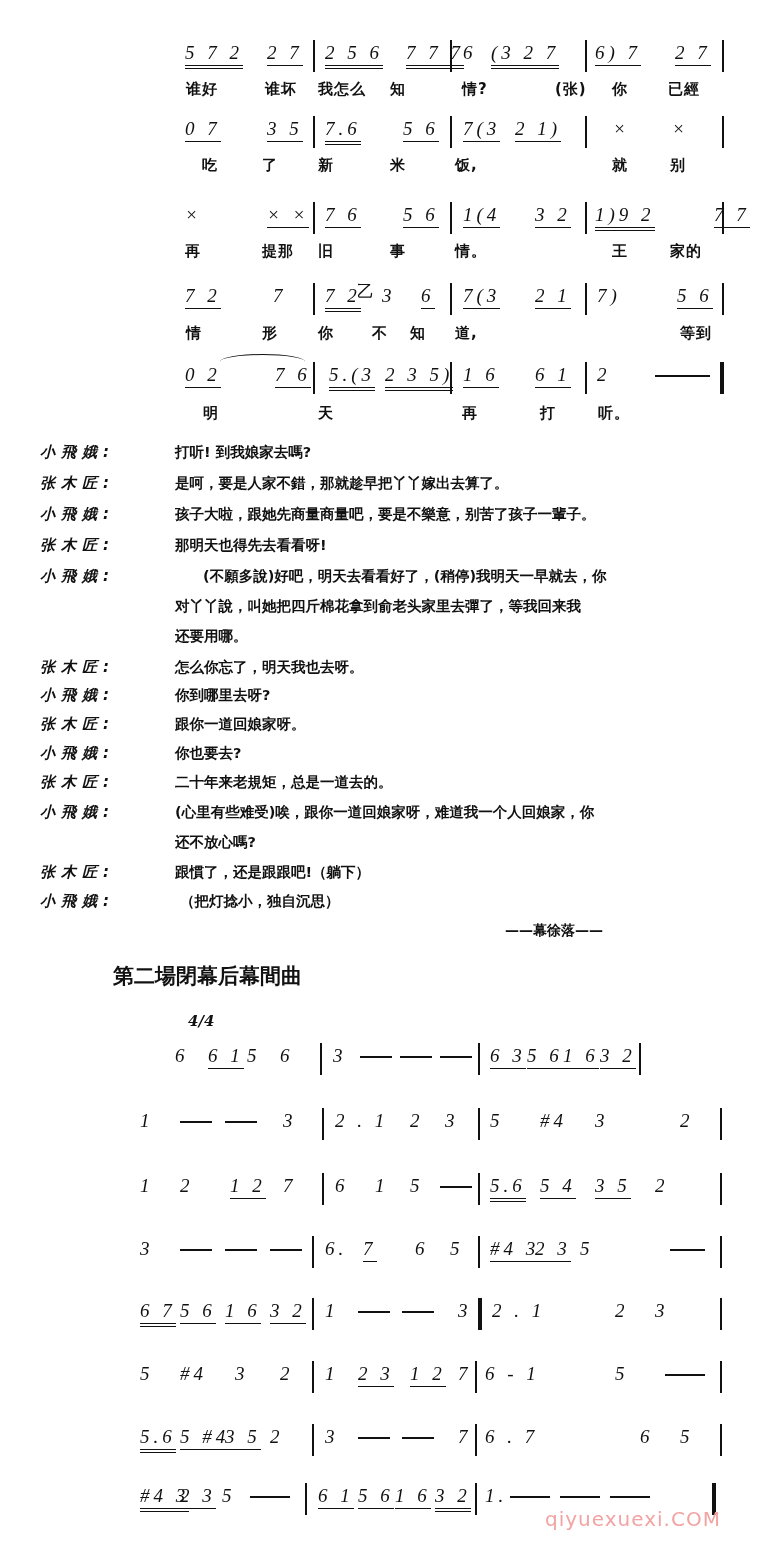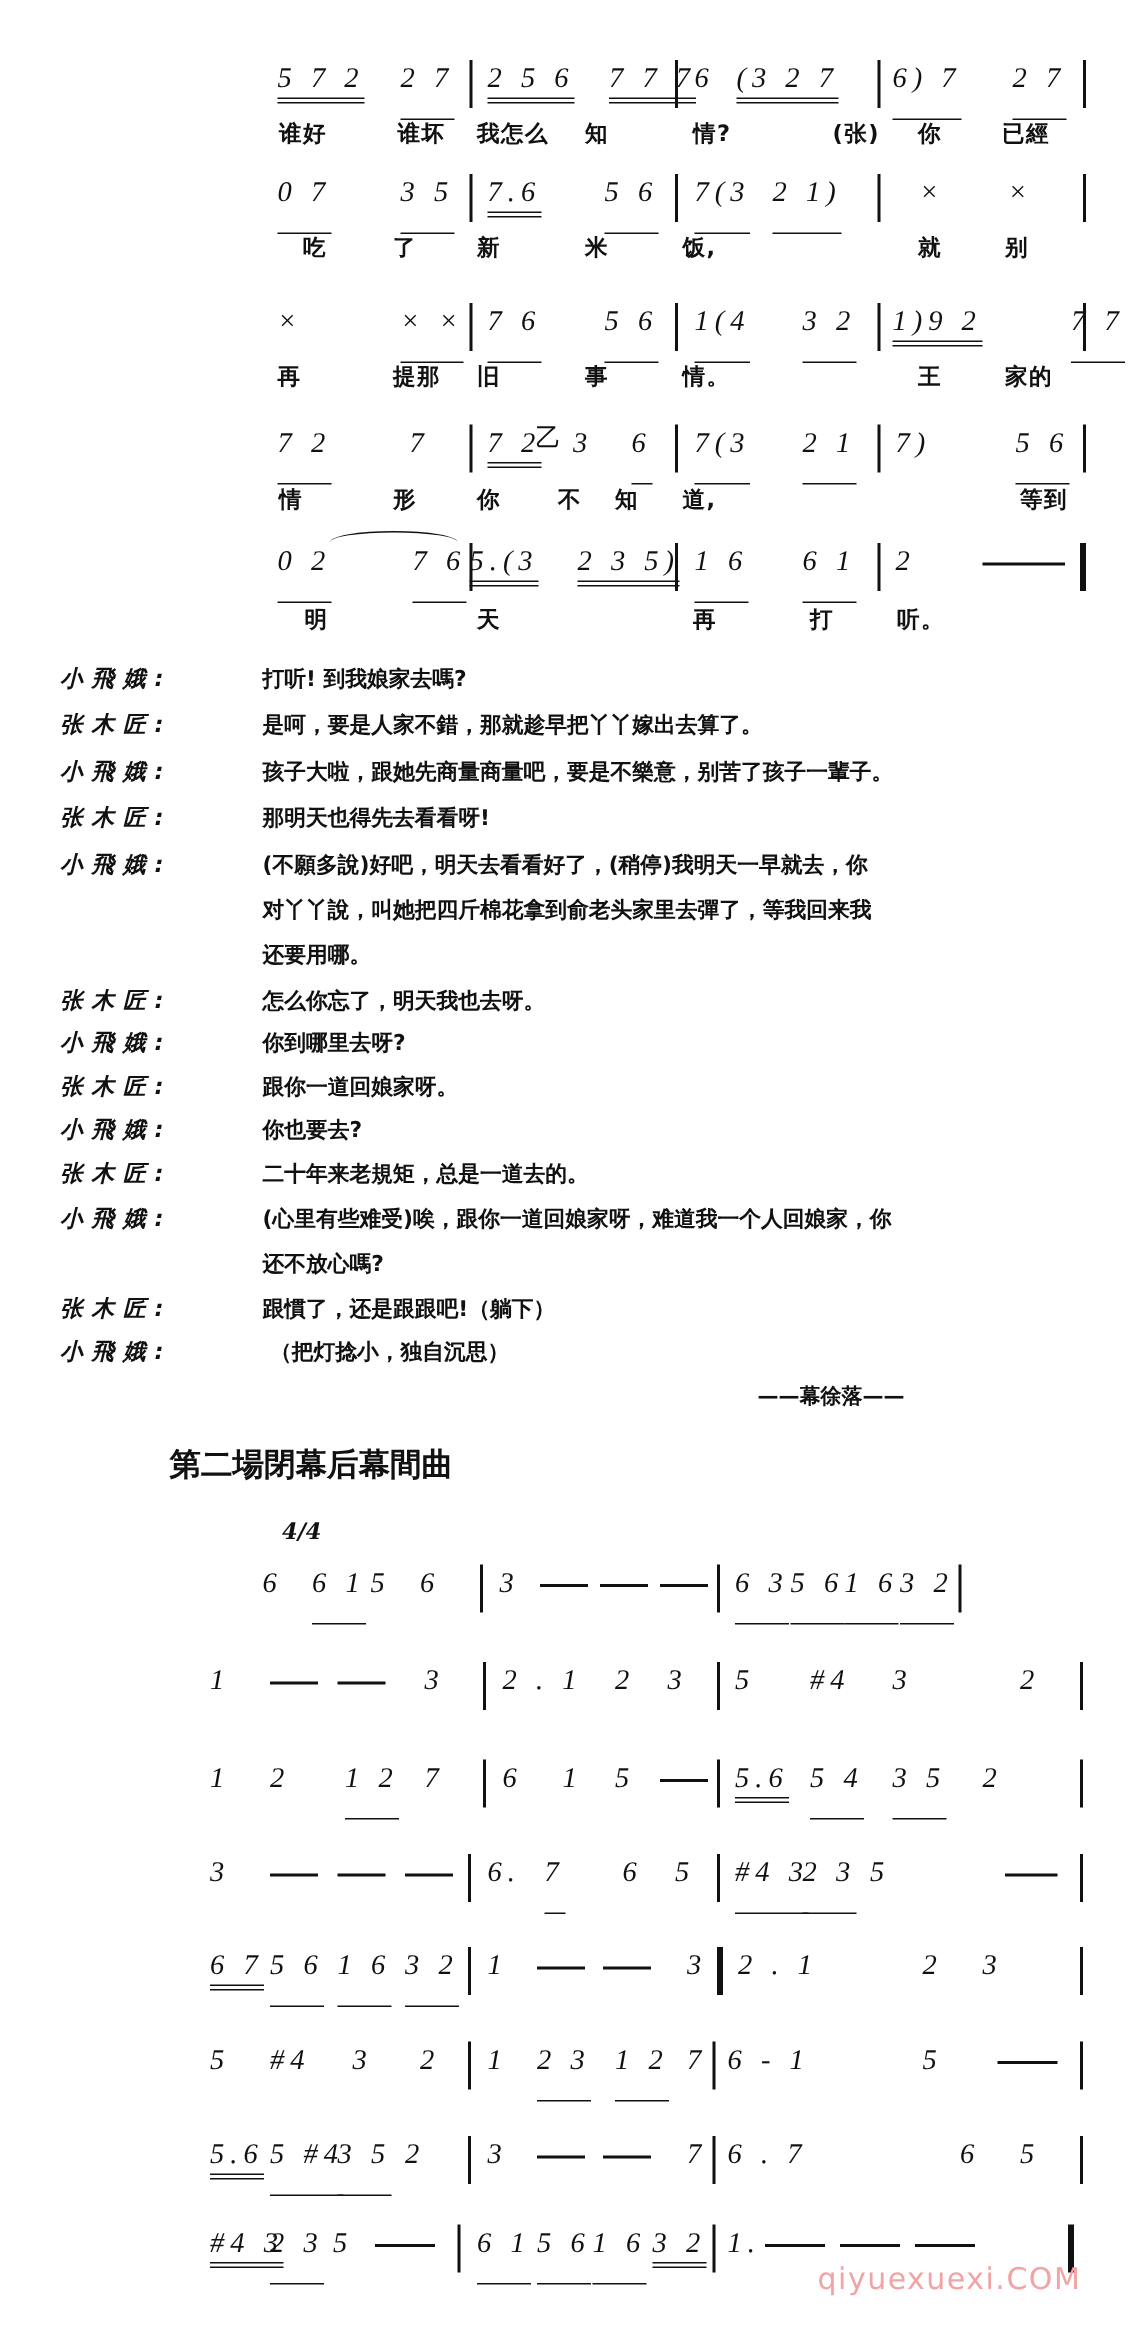--- a/index.html
+++ b/index.html
@@ -3,21 +3,21 @@
 <meta charset="utf-8">
 <style>
   html,body{margin:0;padding:0;background:#fff;}
   body{width:760px;height:1553px;position:relative;overflow:hidden;color:#111;
        font-family:"DejaVu Serif","Liberation Serif",serif;}
   .abs{position:absolute;}
   
   .nrow{position:absolute;height:40px;}
   .tok{position:absolute;top:0;font-family:"Liberation Serif","DejaVu Serif",serif;
        font-style:italic;font-size:19px;letter-spacing:4px;white-space:nowrap;line-height:22px;}
-  .tok.u1{border-bottom:1.5px solid #111;padding-bottom:15px;}
+  .tok.u1{border-bottom:1.5px solid #111;padding-bottom:1px;}
   .tok.u2{border-bottom:4px double #111;padding-bottom:1px;}
   .bar{position:absolute;top:-2px;width:2px;height:32px;background:#111;}
   .bar.end{width:4px;}
   .dash{position:absolute;top:11px;height:2px;background:#111;}
   .lyr{position:absolute;font-size:15px;font-weight:bold;white-space:nowrap;letter-spacing:1px;
        font-family:"DejaVu Sans","Liberation Sans",sans-serif;}
   
   .spk{position:absolute;left:40px;font-size:15px;font-weight:bold;letter-spacing:6px;
        font-family:"DejaVu Sans","Liberation Sans",sans-serif;font-style:italic;}
   .line{position:absolute;left:175px;font-size:14.5px;font-weight:bold;white-space:nowrap;
@@ -124,21 +124,21 @@
   <span class="lyr" style="left:372px;top:324px;">不</span>
   <span class="lyr" style="left:410px;top:324px;">知</span>
   <span class="lyr" style="left:455px;top:324px;">道,</span>
   <span class="lyr" style="left:680px;top:324px;">等到</span>
 
   <div class="nrow" style="left:185px;top:364px;width:545px;">
     <span class="abs" style="left:35px;top:-10px;width:85px;height:14px;border-top:1.5px solid #111;border-radius:50% 50% 0 0;"></span>
     <span class="tok u1" style="left:0px;">0 2</span>
     <span class="tok u1" style="left:90px;">7 6</span>
     <span class="bar" style="left:128px;"></span>
-    <span class="tok u2" style="left:128px;font-style:italic;">5.(3</span>
+    <span class="tok u2" style="left:144px;font-style:italic;">5.(3</span>
     <span class="tok u2" style="left:200px;">2 3 5)</span>
     <span class="bar" style="left:265px;"></span>
     <span class="tok u1" style="left:278px;">1 6</span>
     <span class="tok u1" style="left:350px;">6 1</span>
     <span class="bar" style="left:400px;"></span>
     <span class="tok" style="left:412px;">2</span>
     <span class="dash" style="left:470px;width:55px;"></span>
     <span class="bar end" style="left:535px;"></span>
   </div>
   <span class="lyr" style="left:203px;top:404px;">明</span>
@@ -155,21 +155,21 @@
   <span class="spk" style="top:474px;">张木匠:</span>
   <span class="line" style="top:474px;">是呵，要是人家不錯，那就趁早把丫丫嫁出去算了。</span>
 
   <span class="spk" style="top:505px;">小飛娥:</span>
   <span class="line" style="top:505px;">孩子大啦，跟她先商量商量吧，要是不樂意，别苦了孩子一輩子。</span>
 
   <span class="spk" style="top:536px;">张木匠:</span>
   <span class="line" style="top:536px;">那明天也得先去看看呀!</span>
 
   <span class="spk" style="top:567px;">小飛娥:</span>
-  <span class="line" style="top:567px;">(不願多說)好吧，明天去看看好了，(稍停)我明天一早就去，你</span>
+  <span class="line" style="top:567px;margin-left:28px;">(不願多說)好吧，明天去看看好了，(稍停)我明天一早就去，你</span>
   <span class="line" style="top:597px;">对丫丫說，叫她把四斤棉花拿到俞老头家里去彈了，等我回来我</span>
   <span class="line" style="top:627px;">还要用哪。</span>
 
   <span class="spk" style="top:658px;">张木匠:</span>
   <span class="line" style="top:658px;">怎么你忘了，明天我也去呀。</span>
 
   <span class="spk" style="top:686px;">小飛娥:</span>
   <span class="line" style="top:686px;">你到哪里去呀?</span>
 
   <span class="spk" style="top:715px;">张木匠:</span>

